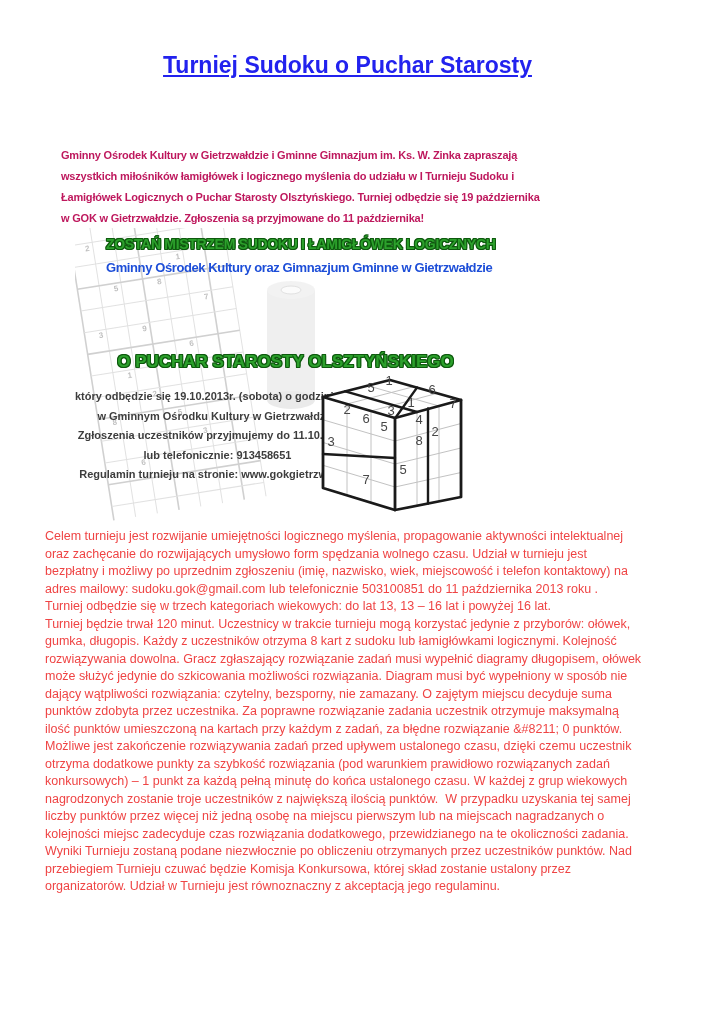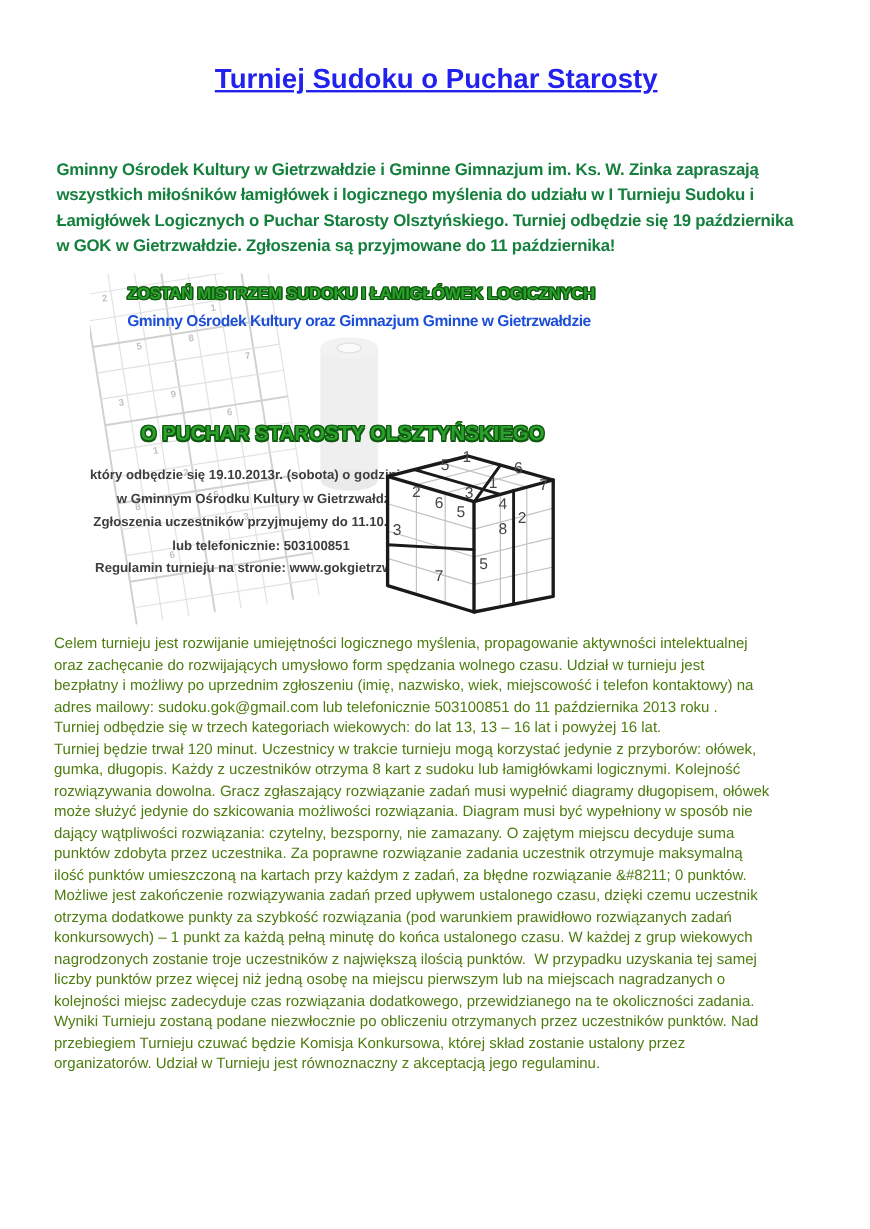--- a/index.html
+++ b/index.html
@@ -1,27 +1,27 @@
 <!DOCTYPE html>
 <html><head>
 <meta charset="utf-8">
 <style>
   html,body{margin:0;padding:0;}
   body{width:725px;height:1024px;background:#ffffff;overflow:hidden;
        font-family:"Liberation Sans",sans-serif;-webkit-font-smoothing:antialiased;}
   .page{position:relative;width:725px;height:1024px;background:#fff;}
 
   
-  .title-wrap{position:absolute;top:52px;left:16px;width:695px;text-align:center;}
+  .title-wrap{position:absolute;top:52px;left:0;width:695px;text-align:center;}
   .title-link{display:inline-block;color:#2222ee;font-size:23px;font-weight:bold;
       text-decoration:underline;letter-spacing:0px;cursor:pointer;}
 
   
-  .intro{position:absolute;left:47px;top:131px;width:660px;margin:0;
-      font-size:14px;font-weight:bold;color:#15803d;line-height:21px;
+  .intro{position:absolute;left:47px;top:131px;width:660px;margin:14px;
+      font-size:11px;font-weight:bold;color:#be185d;line-height:21px;
       letter-spacing:-0.2px;white-space:pre;}
 
   
   .poster{position:absolute;left:75px;top:228px;width:390px;height:297px;background:#fff;}
   .poster .bg{position:absolute;left:0;top:0;width:390px;height:297px;z-index:0;}
   .poster .layer{position:absolute;left:0;right:0;z-index:1;text-align:center;white-space:nowrap;margin-left:31px;}
   .greenhead{color:#2ca02c;font-weight:bold;
       text-shadow:1px 1px 0 #0e5a0e,-1px -1px 0 #0e5a0e,1px -1px 0 #0e5a0e,-1px 1px 0 #0e5a0e,
                   1px 0 0 #0e5a0e,-1px 0 0 #0e5a0e,0 1px 0 #0e5a0e,0 -1px 0 #0e5a0e;}
   .p-h1{top:8px;font-size:14px;letter-spacing:-0.3px;}
@@ -34,21 +34,21 @@
       font-size:11px;font-weight:bold;color:#3d3d3d;line-height:19.5px;white-space:nowrap;}
   .p-details .mail-link{text-decoration:underline;}
   .cube{position:absolute;left:243px;top:142px;z-index:1;}
   .cube text{font-family:"Liberation Sans",sans-serif;font-size:13px;fill:#474747;text-anchor:middle;}
   .sheet line{stroke:#c9c9c9;stroke-width:1;}
   .sheet line.dk{stroke:#aaaaaa;stroke-width:1.6;}
   .sheet text{font-family:"Liberation Sans",sans-serif;font-size:8px;fill:#8d8d8d;font-weight:bold;}
 
   
   .bodytext{position:absolute;left:45px;top:528px;width:670px;margin:0;
-      font-size:12.5px;color:#4d7c0f;line-height:17.5px;white-space:pre;}
+      font-size:12.5px;color:#ef4444;line-height:17.5px;white-space:pre;}
 </style>
 </head>
 <body>
 
 <div class="page">
 
   <div class="title-wrap">
     <span class="title-link">Turniej Sudoku o Puchar Starosty</span>
   </div>
 
@@ -113,21 +113,21 @@
     </svg>
 
     <div class="layer p-h1 greenhead">ZOSTAŃ MISTRZEM SUDOKU I ŁAMIGŁÓWEK LOGICZNYCH</div>
     <div class="layer p-org">Gminny Ośrodek Kultury oraz Gimnazjum Gminne w Gietrzwałdzie</div>
     <div class="layer p-h3 greenhead">O PUCHAR STAROSTY OLSZTYŃSKIEGO</div>
 
     <div class="p-details">
       <div>który odbędzie się 19.10.2013r. (sobota) o godzinie 11.00</div>
       <div>w Gminnym Ośrodku Kultury w Gietrzwałdzie.</div>
       <div>Zgłoszenia uczestników przyjmujemy do 11.10. 2013r.</div>
-      <div>lub telefonicznie: 503100851</div>
+      <div>lub telefonicznie: 913458651</div>
       <div>Regulamin turnieju na stronie:  www.gokgietrzwald.pl</div>
     </div>
 
     <svg class="cube" width="147" height="152" viewBox="0 0 147 152">
 
       <polygon points="72,10 143,30 77,48 5,27" fill="#ffffff"></polygon>
       <polygon points="5,27 77,48 77,140 5,118" fill="#ffffff"></polygon>
       <polygon points="77,48 143,30 143,127 77,140" fill="#ffffff"></polygon>
 
       <g stroke="#c2c2c2" stroke-width="1" fill="none">

